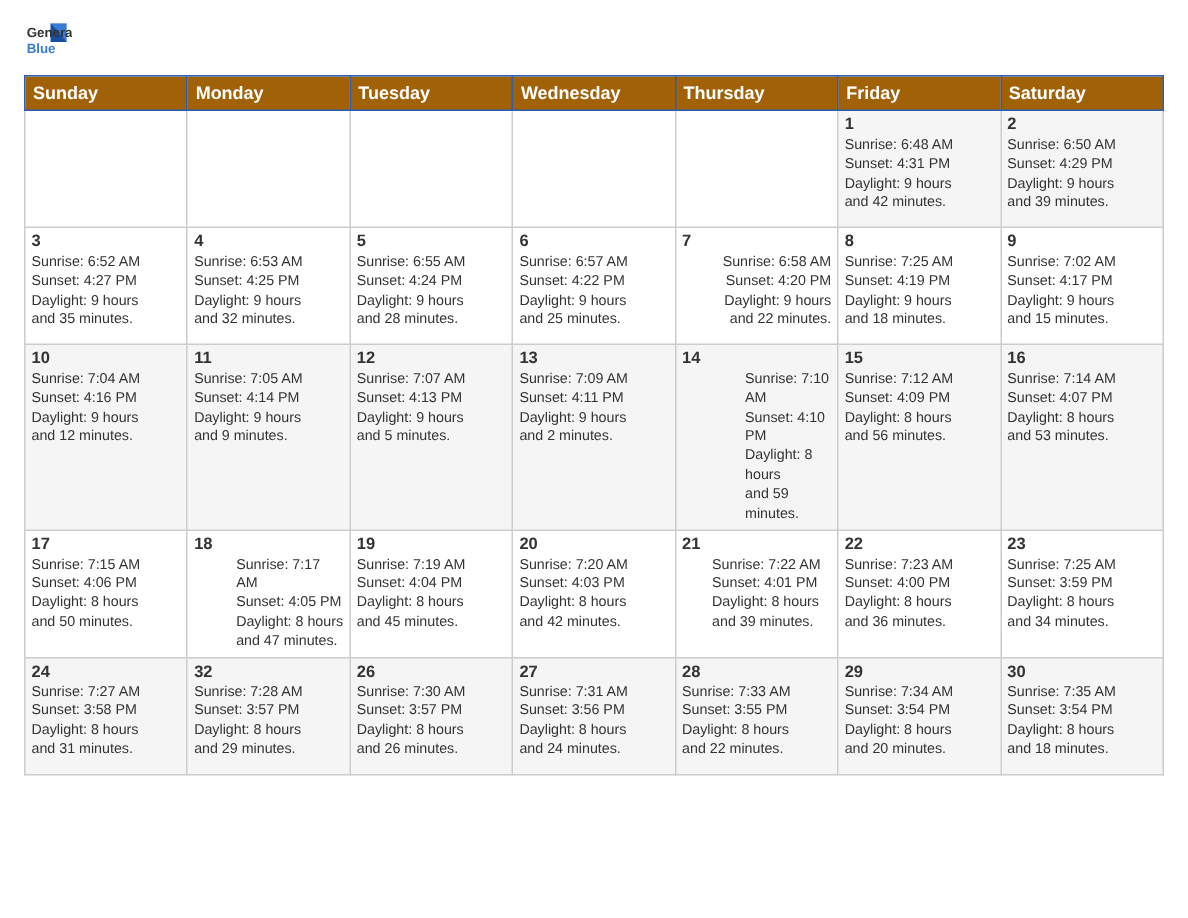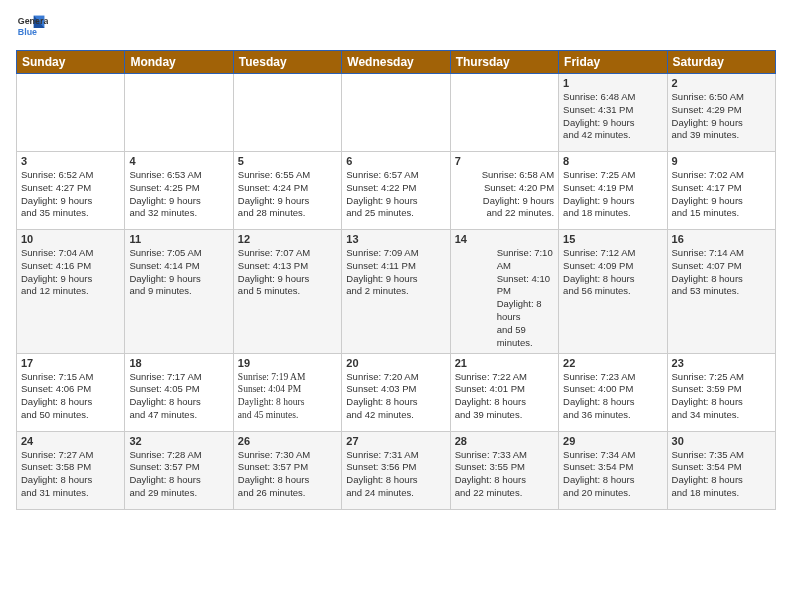--- a/index.html
+++ b/index.html
@@ -249,42 +249,42 @@
         <tr>
           <td>
             <span class="day-num">17</span>
             <div class="day-info" style="white-space: pre-line;">Sunrise: 7:15 AM
 Sunset: 4:06 PM
 Daylight: 8 hours
 and 50 minutes.</div>
           </td>
           <td>
             <span class="day-num">18</span>
-            <div class="day-info" style="white-space: pre-line;">Sunrise: 7:17 AM
+            <div class="day-info" style="white-space: pre-line; margin-left: 28px;">Sunrise: 7:17 AM
 Sunset: 4:05 PM
 Daylight: 8 hours
 and 47 minutes.</div>
           </td>
           <td>
             <span class="day-num">19</span>
-            <div class="day-info" style="white-space: pre-line; font-family: Liberation Serif, serif;">Sunrise: 7:19 AM
+            <div class="day-info" style="white-space: pre-line;">Sunrise: 7:19 AM
 Sunset: 4:04 PM
 Daylight: 8 hours
 and 45 minutes.</div>
           </td>
           <td>
             <span class="day-num">20</span>
             <div class="day-info" style="white-space: pre-line;">Sunrise: 7:20 AM
 Sunset: 4:03 PM
 Daylight: 8 hours
 and 42 minutes.</div>
           </td>
           <td>
             <span class="day-num">21</span>
-            <div class="day-info" style="white-space: pre-line;">Sunrise: 7:22 AM
+            <div class="day-info" style="white-space: pre-line; margin-left: 20px;">Sunrise: 7:22 AM
 Sunset: 4:01 PM
 Daylight: 8 hours
 and 39 minutes.</div>
           </td>
           <td>
             <span class="day-num">22</span>
             <div class="day-info" style="white-space: pre-line;">Sunrise: 7:23 AM
 Sunset: 4:00 PM
 Daylight: 8 hours
 and 36 minutes.</div>

